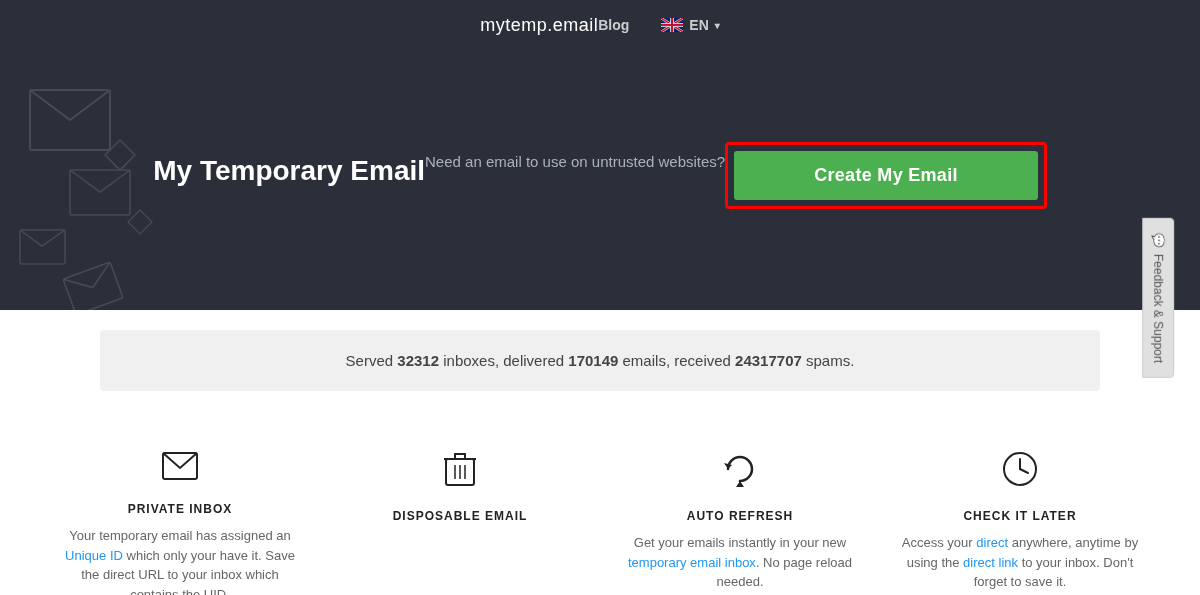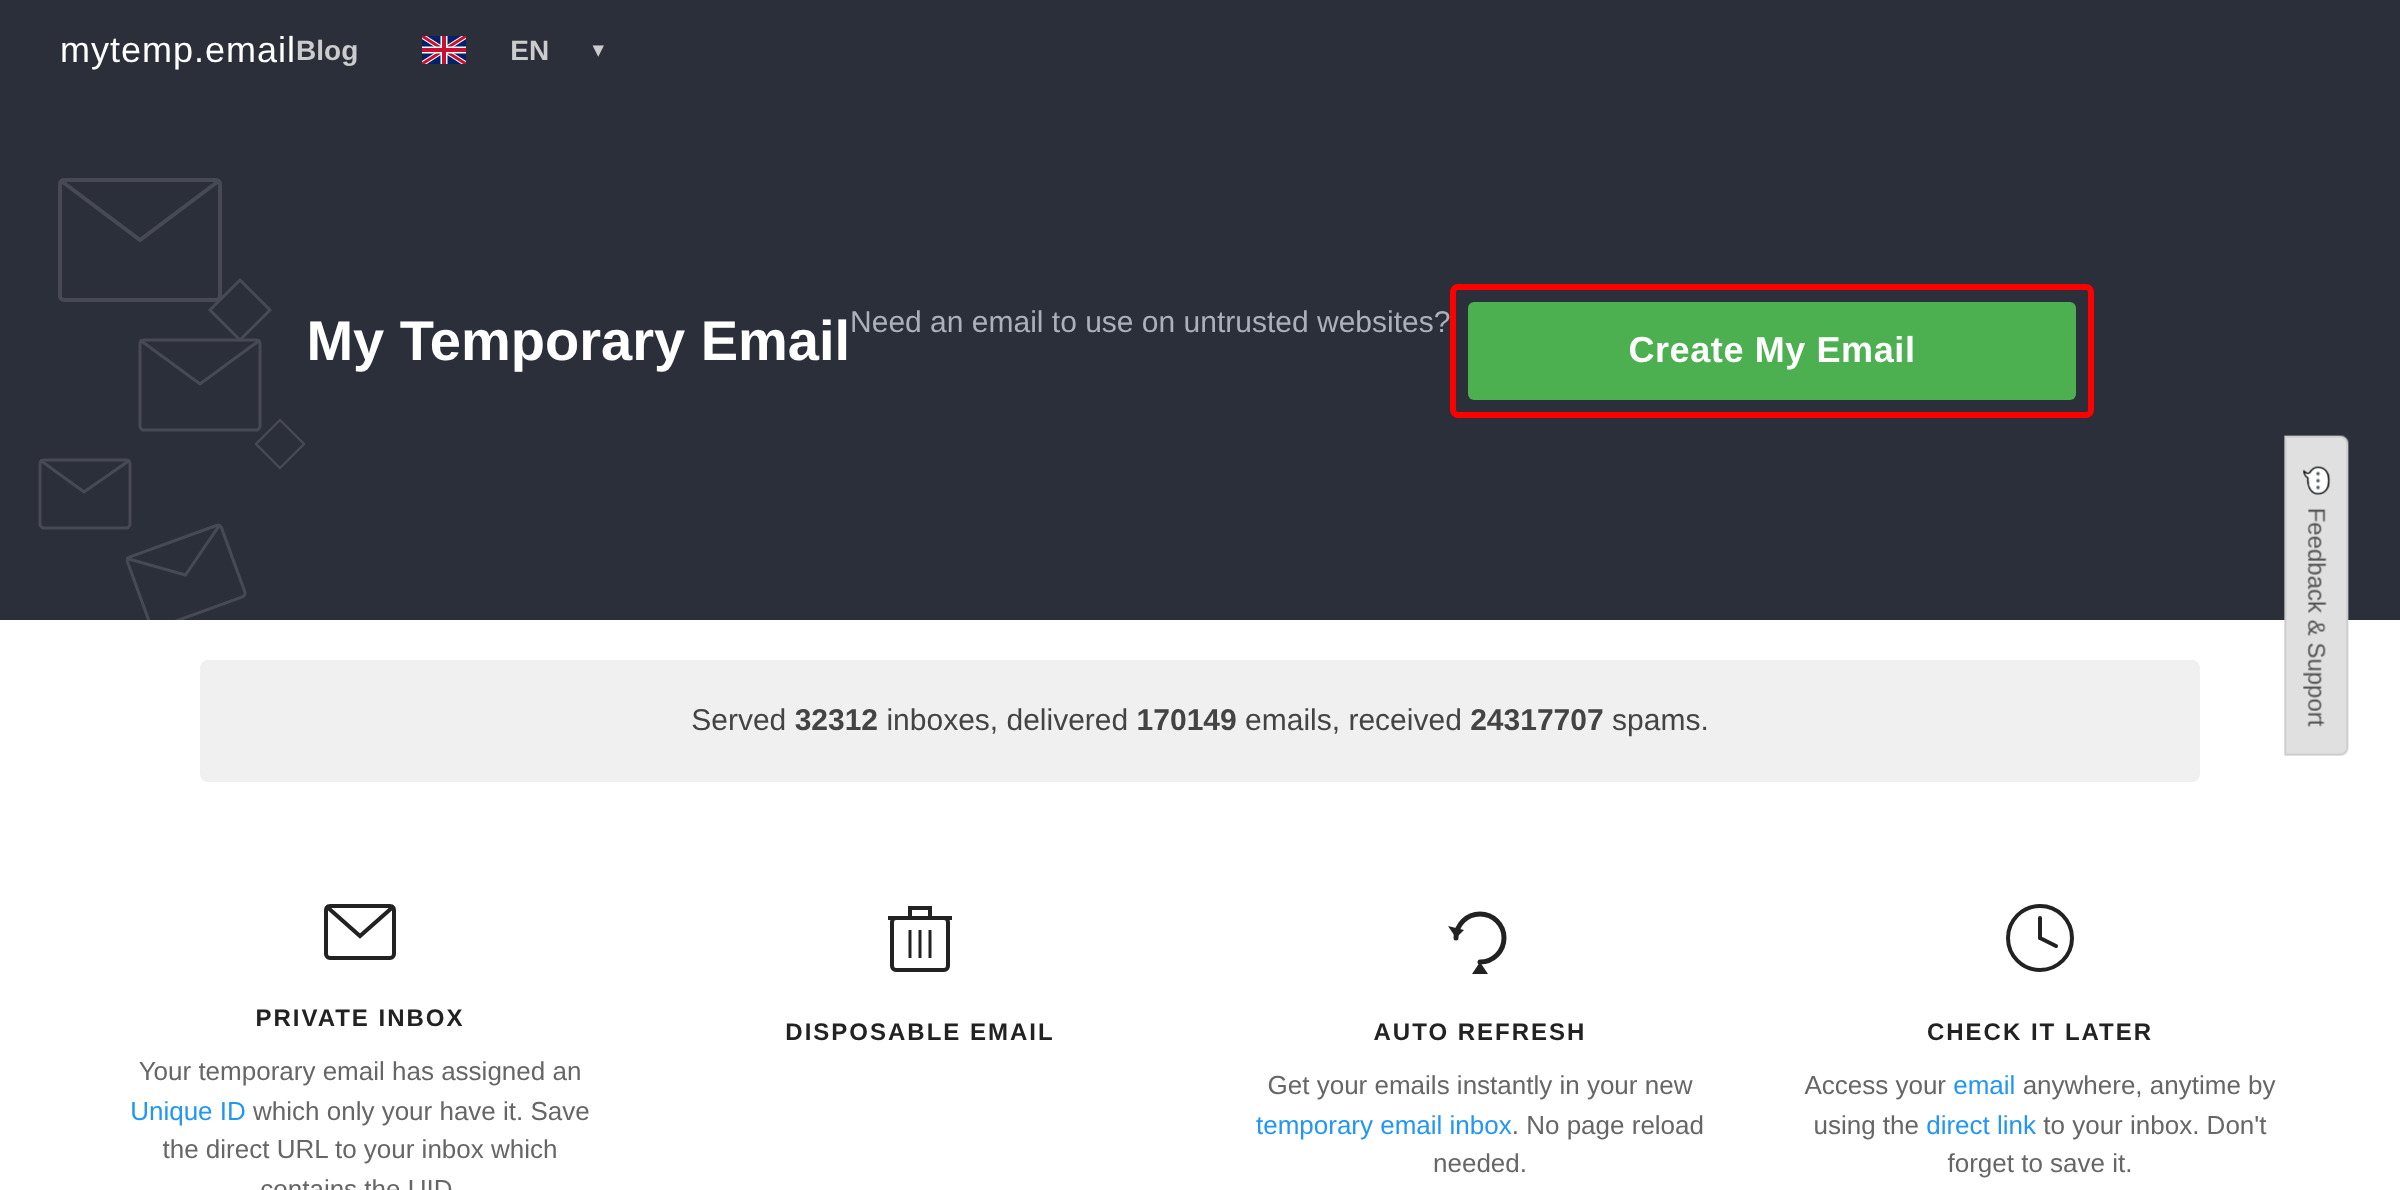--- a/index.html
+++ b/index.html
@@ -4,21 +4,21 @@
   <style>
     * { margin: 0; padding: 0; box-sizing: border-box; }
     body { font-family: 'Segoe UI', Arial, sans-serif; background: #fff; overflow-x: hidden; }
 
     
     .navbar {
       background: #2b2f3a;
       height: 50px;
       display: flex;
       align-items: center;
-      justify-content: flex-start;
+      justify-content: center;
       padding: 0 30px;
       position: relative;
       z-index: 10;
     }
     .navbar-brand {
       color: #fff;
       font-size: 18px;
       font-weight: 500;
       letter-spacing: 0.5px;
     }
@@ -29,21 +29,21 @@
       font-weight: bold;
     }
     .navbar-blog {
       color: #ccc;
       font-size: 14px;
       cursor: pointer;
     }
     .navbar-lang {
       display: flex;
       align-items: center;
-      gap: 22px;
+      gap: 6px;
       color: #ccc;
       font-size: 14px;
       cursor: pointer;
       margin-left: 12px;
     }
     .chevron-down {
       font-size: 10px;
       color: #ccc;
     }
 
@@ -291,21 +291,21 @@
     <div class="feature-icon">
       
       <svg width="36" height="36" viewBox="0 0 36 36" fill="none" xmlns="http://www.w3.org/2000/svg">
         <circle cx="18" cy="18" r="16" stroke="#222" stroke-width="2"></circle>
         <line x1="18" y1="8" x2="18" y2="18" stroke="#222" stroke-width="2" stroke-linecap="round"></line>
         <line x1="18" y1="18" x2="26" y2="22" stroke="#222" stroke-width="2" stroke-linecap="round"></line>
       </svg>
     </div>
     <div class="feature-title">CHECK IT LATER</div>
     <div class="feature-desc">
-      Access your <a>email</a> anywhere, anytime by using the <a>direct link</a> to your inbox. Don't forget to save it.
+      Access your <a>direct</a> anywhere, anytime by using the <a>direct link</a> to your inbox. Don't forget to save it.
     </div>
   </div>
 
 </div>
 
 <div class="feedback-tab">
   <span>💬</span>
   <span>Feedback &amp; Support</span>
 </div>
 

